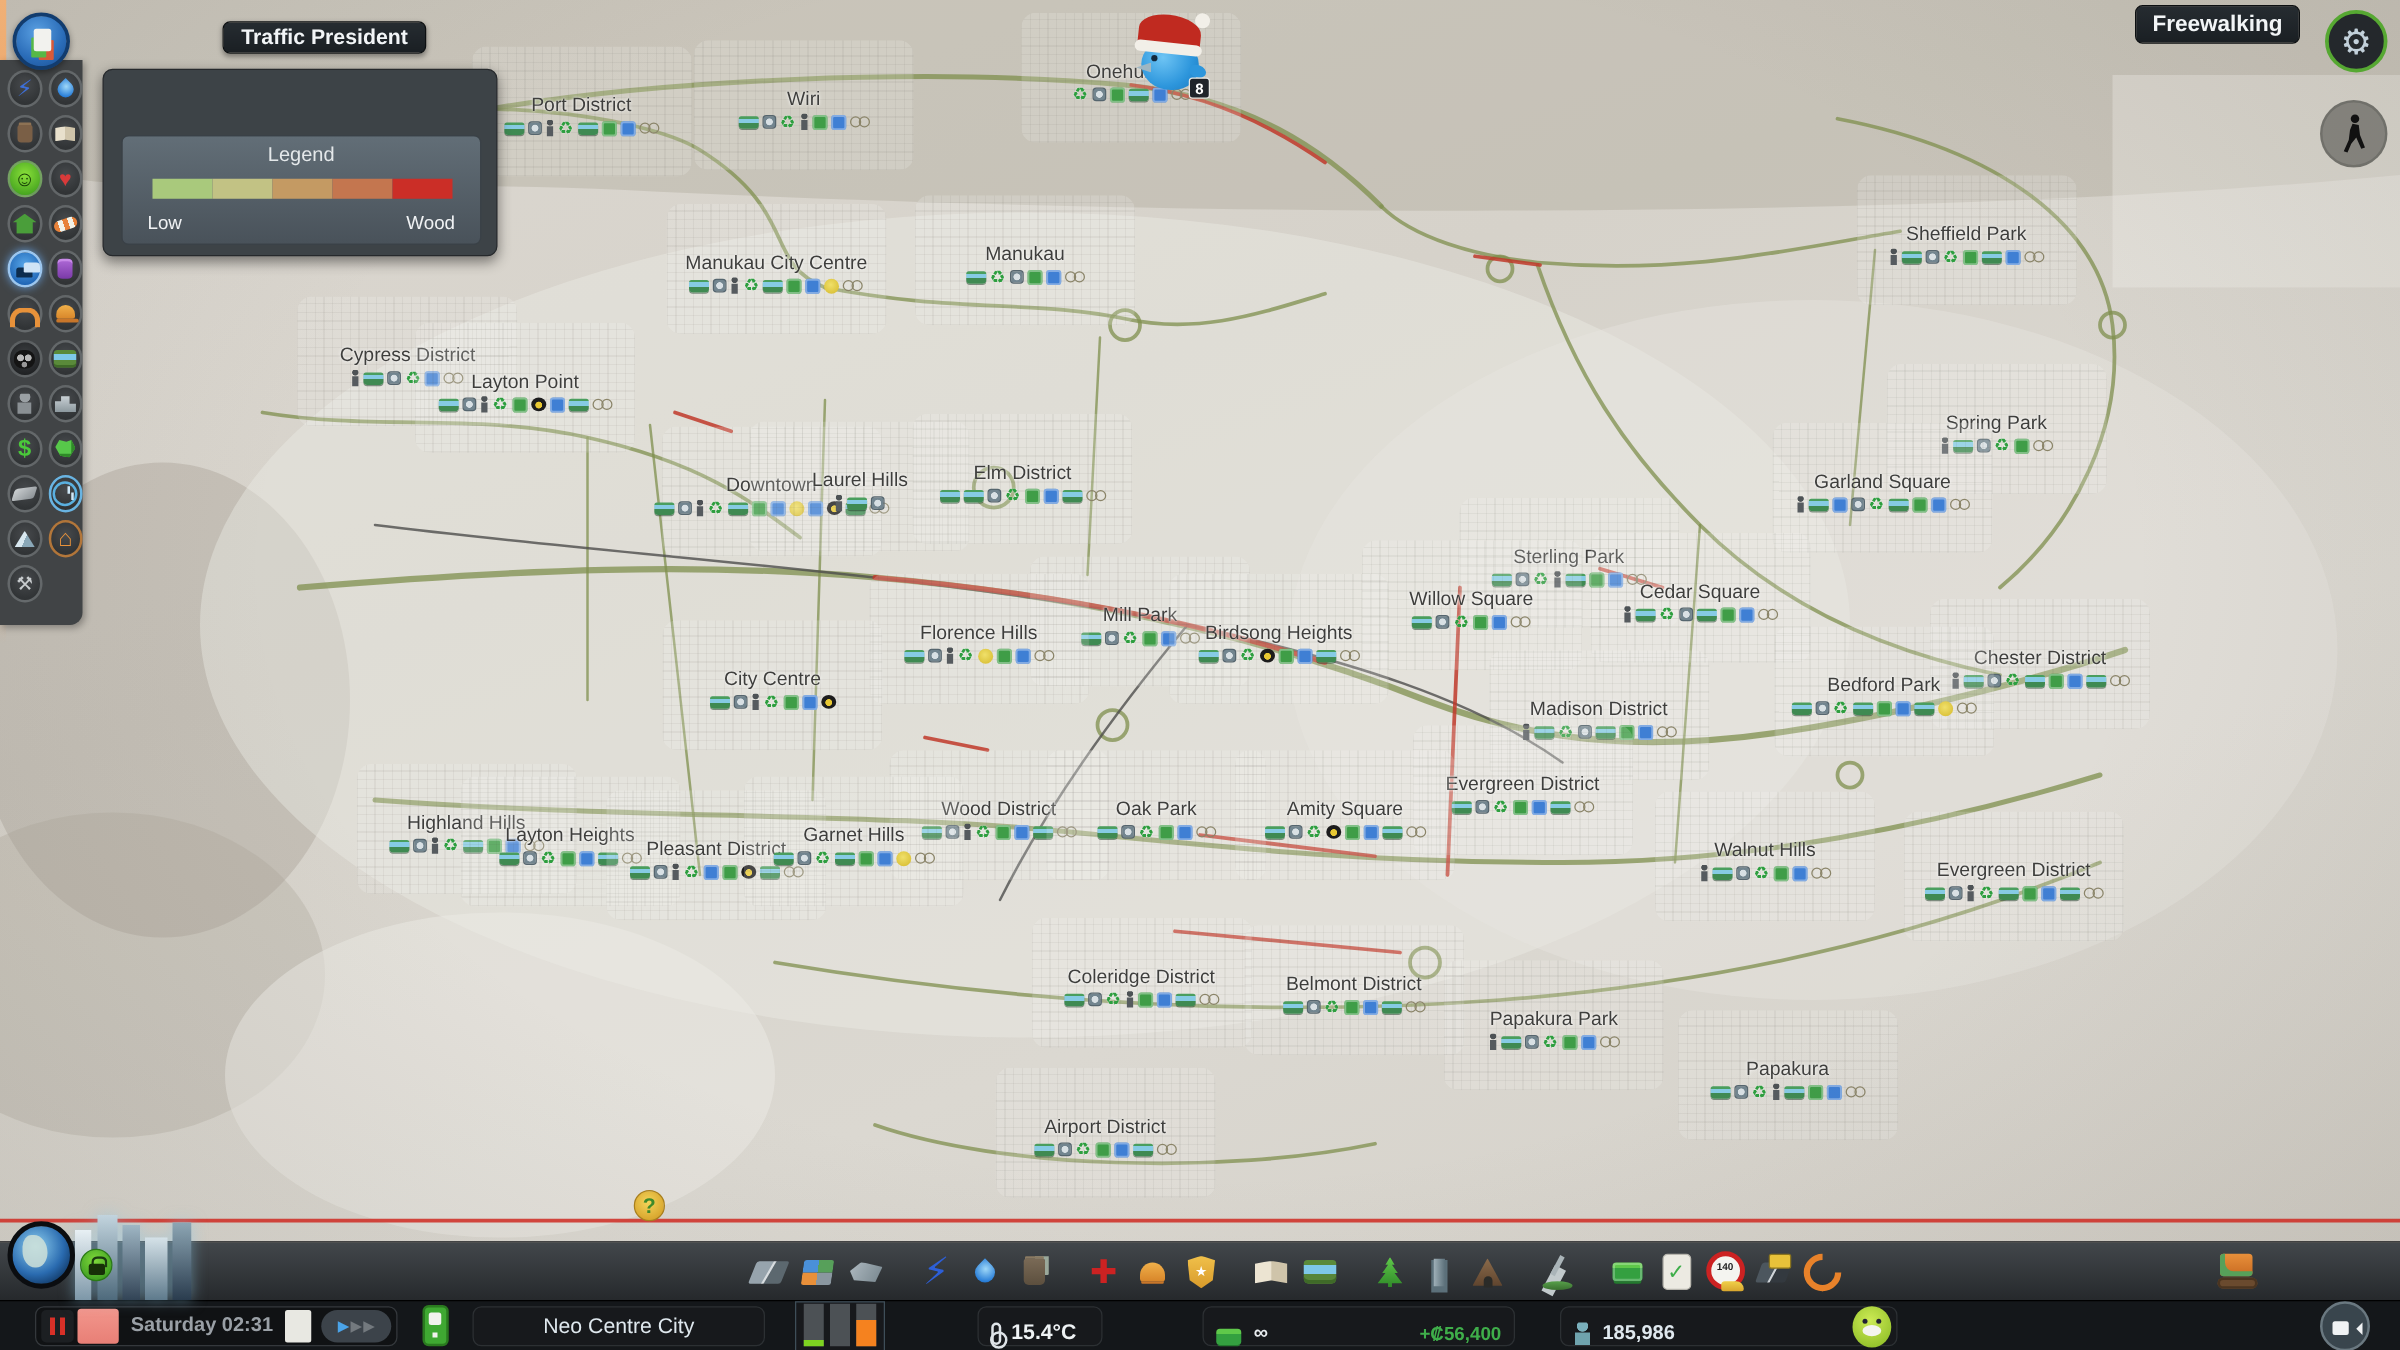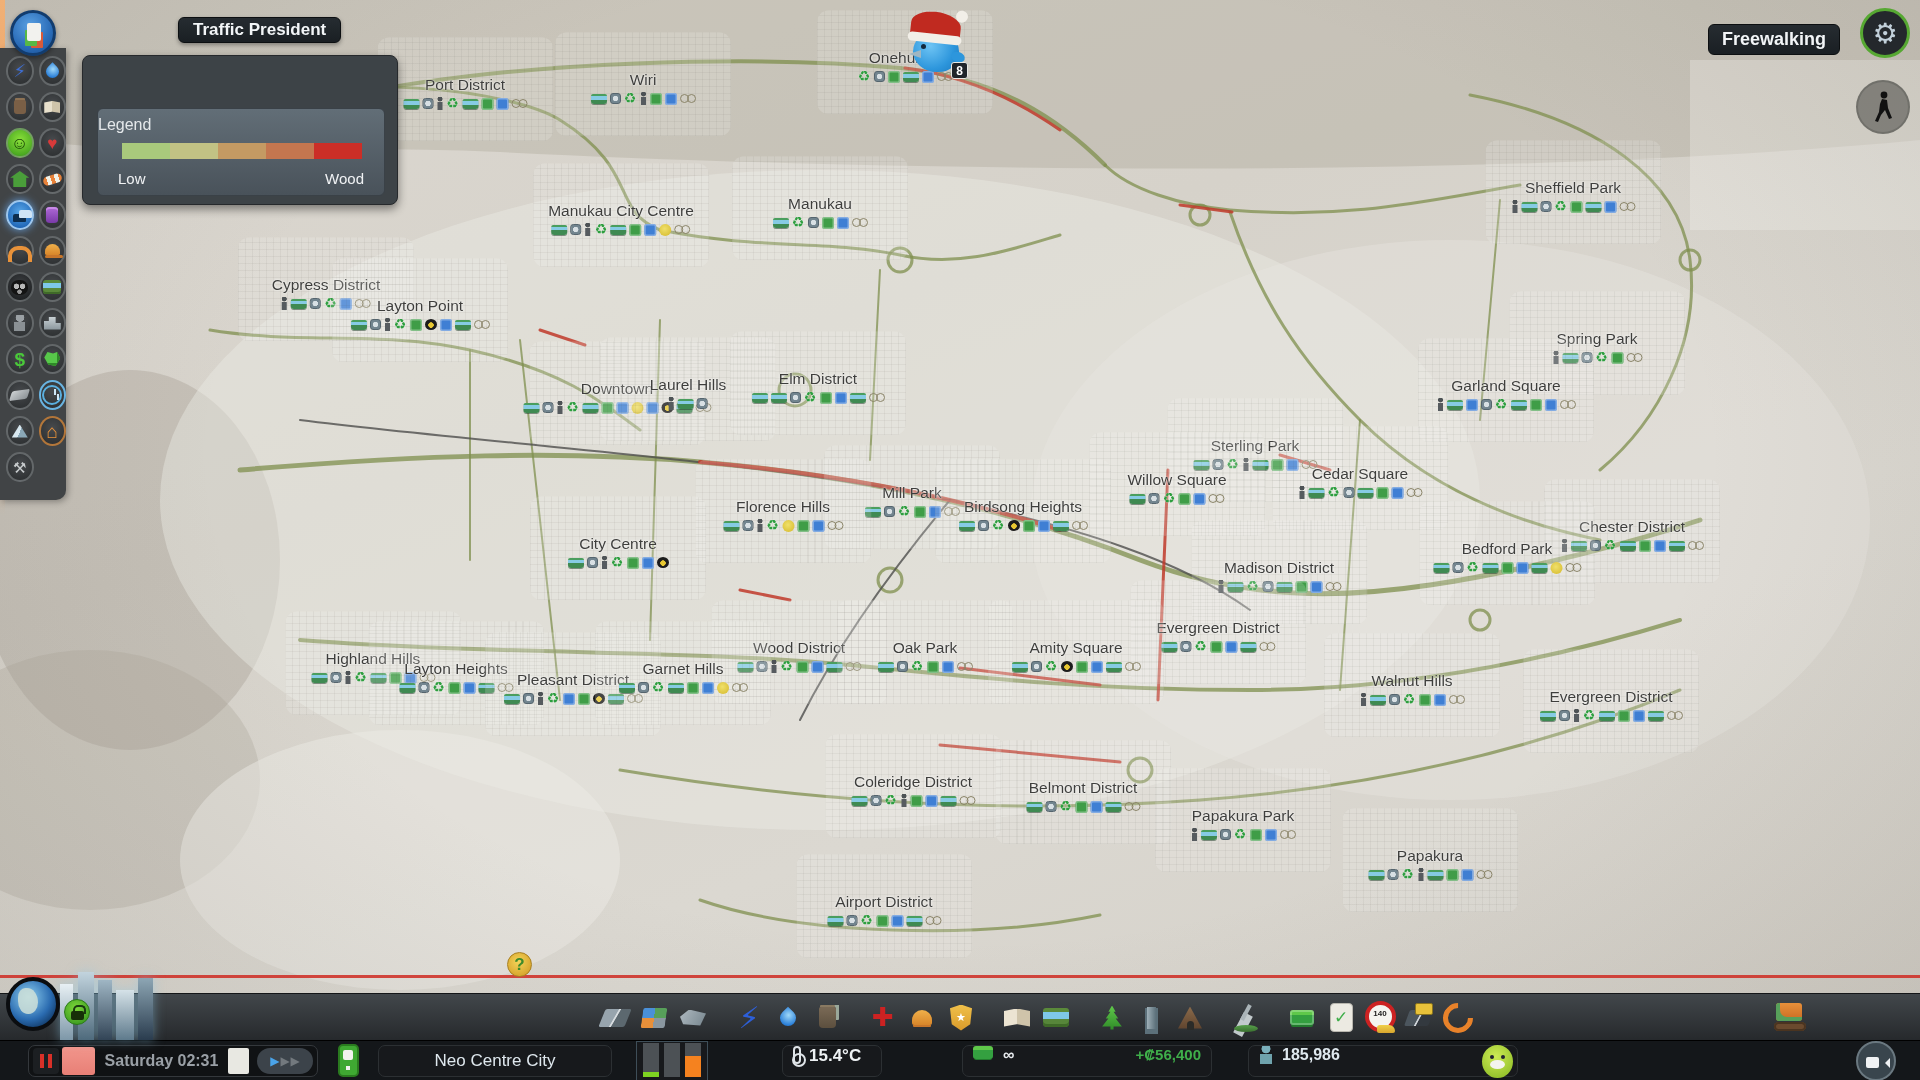--- a/index.html
+++ b/index.html
@@ -57,21 +57,21 @@
   .panel-title{flex:1;text-align:center;color:#eef1f3;font-size:18px;}
   .panel-caricon{position:absolute;left:12px;top:8px;width:32px;height:26px;}
   .panel-caricon::before{content:"";position:absolute;left:8px;top:0;width:20px;height:13px;background:#f4f4f2;border-radius:4px 6px 2px 2px;}
   .panel-caricon::after{content:"";position:absolute;left:0;top:8px;width:24px;height:15px;background:#111;border-radius:4px 7px 2px 2px;
     box-shadow:inset 0 3px 0 #f4f4f2, 0 3px 0 -1px #f4f4f2;}
   .close-btn{position:absolute;right:8px;top:8px;width:27px;height:27px;border-radius:50%;
     background:radial-gradient(circle at 45% 35%,#aec4d4,#5f7990 70%);border:2px solid #33454f;
     color:#fff;font-weight:bold;font-size:16px;display:flex;align-items:center;justify-content:center;}
   .legend-box{position:absolute;left:14px;top:52px;width:288px;height:88px;border-radius:6px;
     background:linear-gradient(#626e77,#49525a);border:1px solid #3a4147;}
-  .legend-title{color:#e4e8ea;font-size:16px;margin-top:7px;}
+  .legend-title{text-align:center;color:#e4e8ea;font-size:16px;margin-top:7px;}
   .legend-bar{position:absolute;left:24px;top:34px;width:240px;height:16px;display:flex;}
   .legend-bar .seg{flex:1;height:100%;}
   .legend-low{position:absolute;left:20px;bottom:8px;color:#f0f2f4;font-size:15px;}
   .legend-high{position:absolute;right:20px;bottom:8px;color:#f0f2f4;font-size:15px;}
   
   .sidebar{position:absolute;left:0;top:48px;width:66px;z-index:10;padding:8px 0 12px 6px;
     background:#414446;border-radius:0 0 10px 0;box-shadow:2px 2px 6px rgba(0,0,0,.3);}
   .sb-row{display:flex;gap:5px;margin-bottom:6px;}
   .sb-btn{width:30px;height:30px;border-radius:50%;position:relative;display:flex;align-items:center;justify-content:center;
     background:radial-gradient(circle at 50% 38%,#474a4d,#313436 72%);border:2px solid rgba(138,143,146,.55);
@@ -121,21 +121,21 @@
   .si-traffic-routes::after{content:"";position:absolute;width:2px;height:6px;background:#cfe8f8;top:7px;left:13px;
     box-shadow:3px 5px 0 0 #cfe8f8;}
   .si-levels::before{width:16px;height:13px;background:linear-gradient(115deg,#d8e8f0 0 50%,#8aa8b8 50%);
     clip-path:polygon(50% 0,100% 100%,0 100%);}
   .si-heating{color:#e8923a;font-size:19px;border-color:rgba(232,146,58,.7);}
   .si-maintenance{color:#c8ccce;font-size:15px;}
   .sb-empty{visibility:hidden;}
   
   .mode-label{position:absolute;right:80px;top:4px;height:31px;z-index:12;padding:0 13px;display:flex;align-items:center;
     background:linear-gradient(#262c31,#1a1f23);border:1px solid #0c0f11;border-radius:6px;
-    color:#f2f5f7;font-size:18px;font-weight:bold;margin-top:20px;}
+    color:#f2f5f7;font-size:18px;font-weight:bold;}
   .gear-btn{position:absolute;left:1860px;top:8px;width:50px;height:50px;border-radius:50%;z-index:12;
     background:#24282c;border:3px solid #56a832;color:#c2d0da;font-size:28px;display:flex;align-items:center;justify-content:center;}
   .walker-btn{position:absolute;left:1856px;top:80px;width:54px;height:54px;border-radius:50%;z-index:12;
     background:rgba(70,70,66,.55);border:2px solid rgba(100,100,95,.6);display:flex;align-items:center;justify-content:center;}
   
   .chirper{position:absolute;left:905px;top:14px;width:72px;height:64px;z-index:13;}
   .chirper-body{position:absolute;left:8px;top:18px;width:46px;height:40px;border-radius:50% 50% 46% 54%;
     background:radial-gradient(circle at 38% 35%,#6ec4f4,#2d96dc 60%,#1a78be);}
   .chirper-body::before{content:"";position:absolute;left:8px;top:12px;width:5px;height:5px;border-radius:50%;background:#13293d;}
   .chirper-body::after{content:"";position:absolute;left:-4px;top:18px;width:12px;height:8px;background:#9fb6c2;
@@ -223,21 +223,21 @@
   .battery{position:absolute;left:338px;top:3px;width:21px;height:33px;border-radius:5px;background:#3fa832;border:2px solid #2a7a1f;}
   .battery::before{content:"";position:absolute;left:3px;top:4px;width:10px;height:10px;background:#f2f2ee;border-radius:2px;
     box-shadow:0 13px 0 -3px #f2f2ee;}
   .city-pill{position:absolute;left:378px;top:4px;width:234px;height:32px;border-radius:7px;background:#17191c;border:1px solid #2c3033;
     display:flex;align-items:center;justify-content:center;color:#dfe8ee;font-size:17px;}
   .demand-box{position:absolute;left:636px;top:0;width:72px;height:40px;background:#17191c;border:1px solid #3e4e58;display:flex;align-items:flex-end;gap:5px;padding:3px 6px;}
   .db{flex:1;height:34px;background:#4c5155;position:relative;}
   .db i{position:absolute;left:0;right:0;bottom:0;display:block;}
   .db-res i{height:5px;background:#7ed321;}
   .db-ind i{height:21px;background:#f5821f;}
-  .pill{position:absolute;top:4px;height:32px;border-radius:7px;background:#17191c;border:1px solid #2c3033;display:flex;align-items:flex-start;padding:0 10px;}
+  .pill{position:absolute;top:4px;height:32px;border-radius:7px;background:#17191c;border:1px solid #2c3033;display:flex;align-items:flex-end;padding:0 10px;}
   .temp-pill{left:782px;width:100px;}
   .thermo{width:8px;height:18px;border:2px solid #dfe4e8;border-radius:4px;position:relative;margin-right:8px;}
   .thermo::after{content:"";position:absolute;left:-3px;bottom:-5px;width:10px;height:10px;border-radius:50%;border:2px solid #dfe4e8;}
   .temp-val{color:#eef2f4;font-size:17px;font-weight:bold;}
   .money-pill{left:962px;width:250px;}
   .money-icon{width:20px;height:13px;border-radius:3px;background:linear-gradient(#5fc84a 0 30%,#34a040 30%);margin-right:10px;
     box-shadow:0 2px 0 -1px #237a2e;}
   .money-funds{color:#e8ecef;font-size:16px;font-weight:bold;}
   .money-income{margin-left:auto;color:#3fae4a;font-size:15px;font-weight:bold;}
   .pop-pill{left:1248px;width:270px;}

